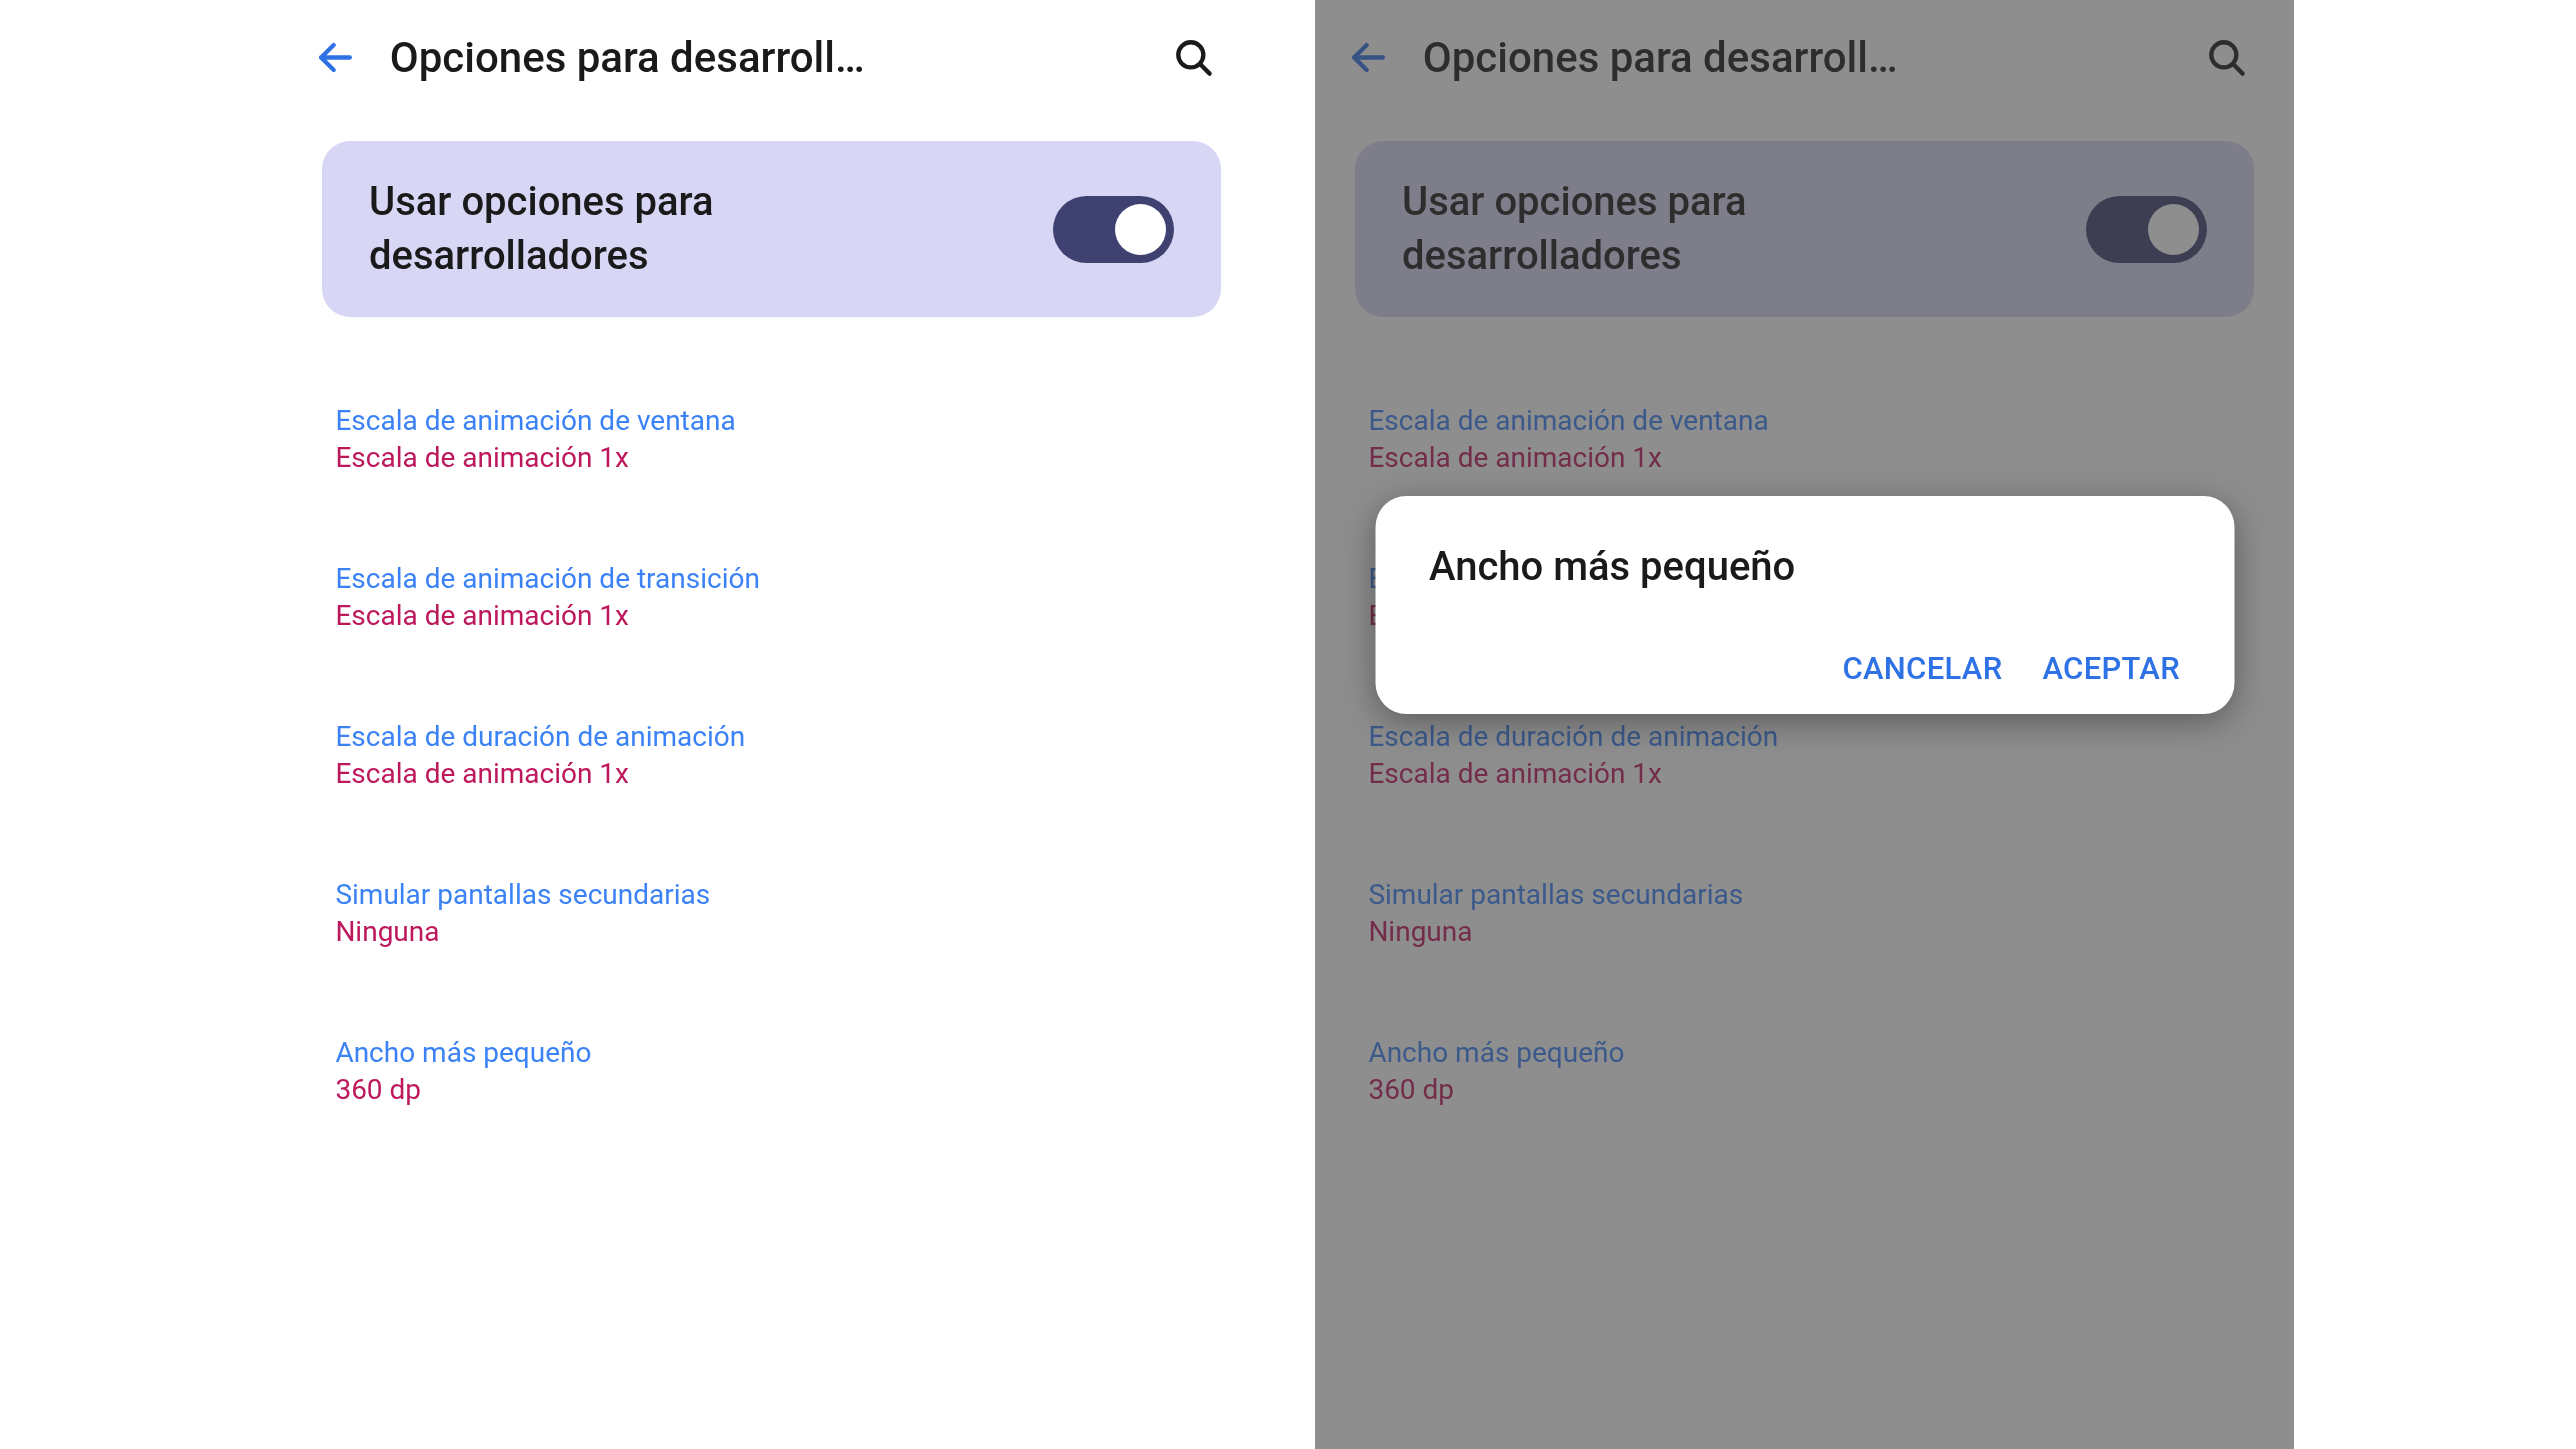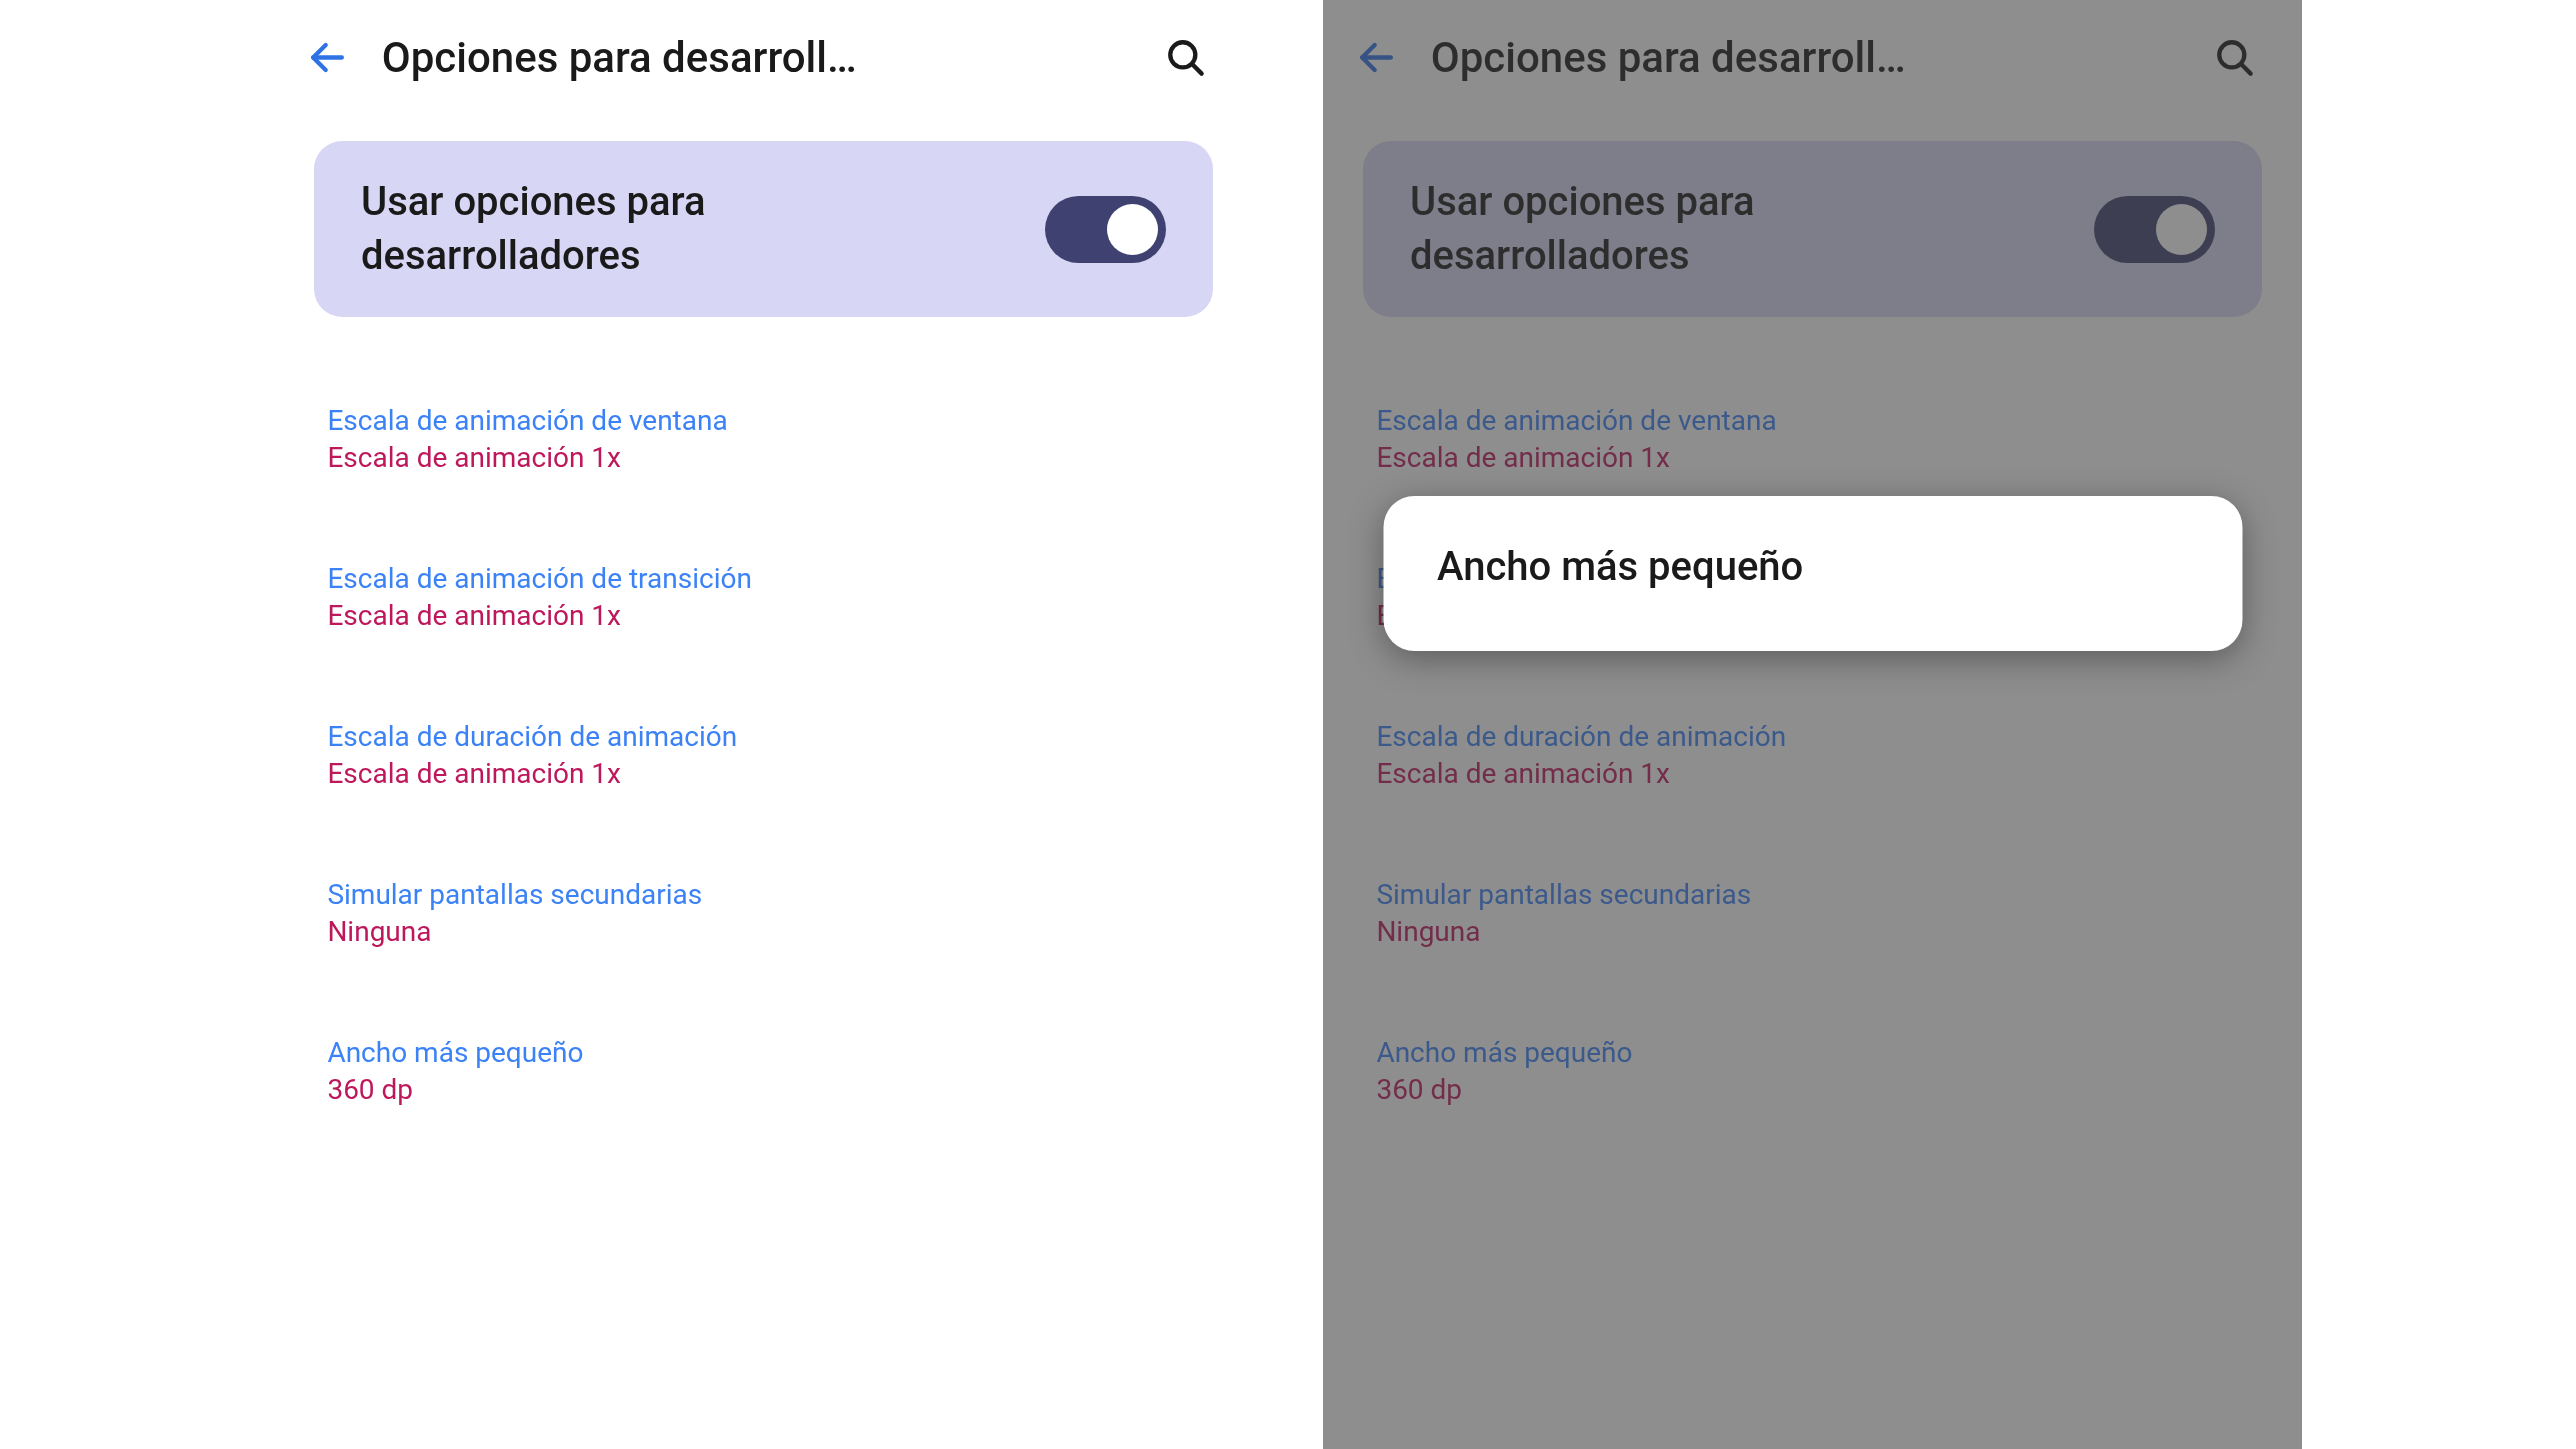--- a/index.html
+++ b/index.html
@@ -10,21 +10,21 @@
     height: 1449px;
     overflow: hidden;
   }
   .canvas {
     position: relative;
     width: 2576px;
     height: 1449px;
     display: flex;
     align-items: flex-start;
     justify-content: center;
-    gap: 8px;
+    gap: 0;
   }
   .phone {
     position: relative;
     width: 979px;
     height: 1449px;
     background: #ffffff;
     overflow: hidden;
   }
   .appbar {
     display: flex;
@@ -262,17 +262,21 @@
       <div class="setting-item">
         <div class="setting-title">Ancho más pequeño</div>
         <div class="setting-subtitle">360 dp</div>
       </div>
     </div>
 
     <div class="scrim"></div>
 
     <div class="dialog">
       <div class="dialog-title">Ancho más pequeño</div>
+      <div class="dialog-actions">
+        <button class="dialog-btn">CANCELAR</button>
+        <button class="dialog-btn">ACEPTAR</button>
+      </div>
     </div>
   </div>
 
 </div>
 
 
 </body></html>

